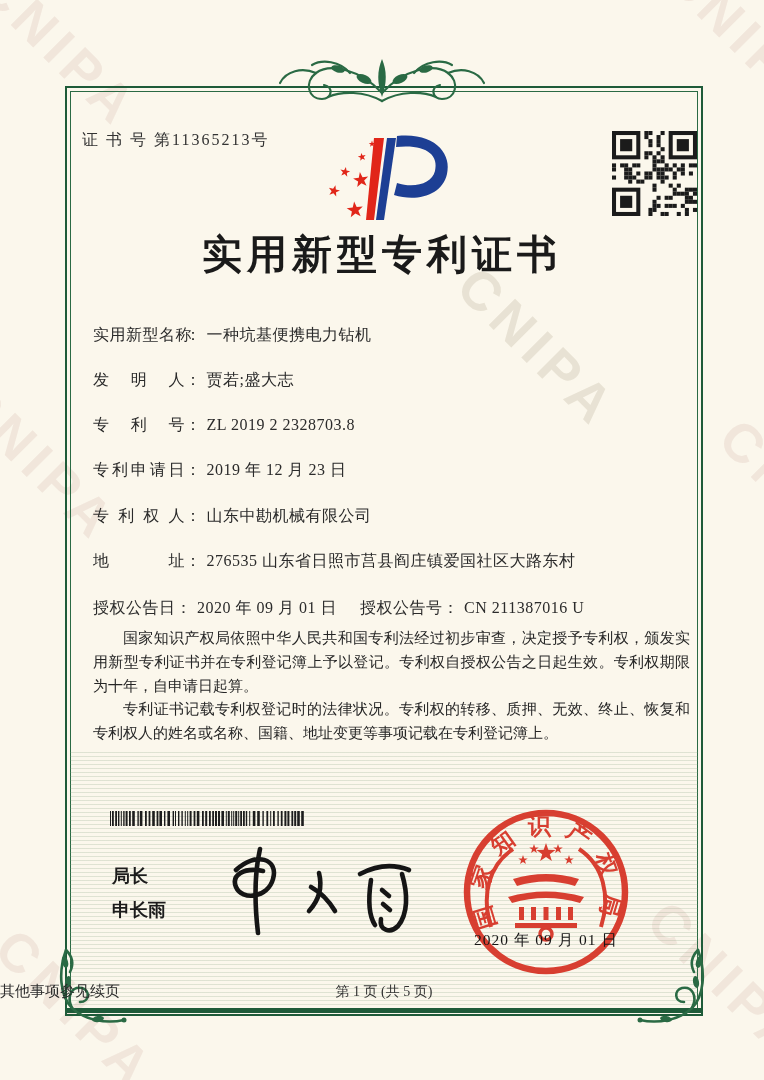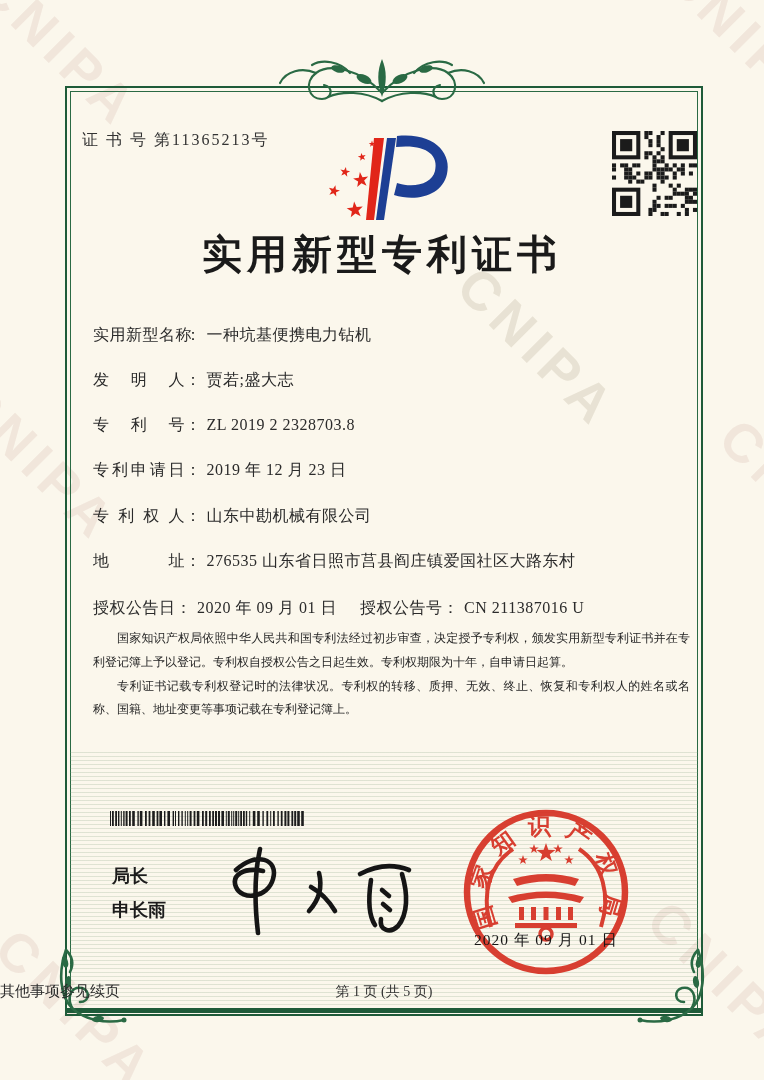--- a/index.html
+++ b/index.html
@@ -17,21 +17,21 @@
       background:repeating-linear-gradient(180deg,rgba(122,152,118,0.22) 0 1px,rgba(0,0,0,0) 1px 4px);}
   .certno{position:absolute;left:82px;top:130px;font-size:16px;letter-spacing:2px;color:#333;}
   .logo{position:absolute;left:300px;top:122px;}
   .qr{position:absolute;left:612px;top:131px;}
   .title{position:absolute;left:0;top:227px;width:764px;text-align:center;margin:0;
       font-size:40px;font-weight:bold;letter-spacing:5px;color:#1a1a1a;}
   .fld{position:absolute;left:93px;font-size:16px;color:#2b2b2b;letter-spacing:0.5px;white-space:nowrap;}
   .flabel{display:inline-block;width:92px;text-align:justify;text-align-last:justify;}
   .fvalue{margin-left:5px;}
   .grant-right{position:absolute;left:267px;top:0;}
-  .bodytext{position:absolute;left:93px;top:627px;width:597px;font-size:12px;line-height:23.8px;
+  .bodytext{position:absolute;left:93px;top:627px;width:597px;font-size:15px;line-height:23.8px;
       color:#262626;text-align:justify;}
   .bodytext p{margin:0;text-indent:2em;}
   .barcode{position:absolute;left:110px;top:811px;}
   .sig-block{position:absolute;left:112px;top:864px;font-family:"Liberation Sans","DejaVu Sans",sans-serif;
       font-weight:600;font-size:18px;color:#1c1c1c;}
   .sig-block div{margin-bottom:10px;}
   .signature{position:absolute;left:222px;top:843px;}
   .seal{position:absolute;left:461px;top:807px;}
   .seal-date{position:absolute;left:458px;top:930px;width:176px;text-align:center;
       font-size:15.5px;letter-spacing:1px;color:#161616;}

